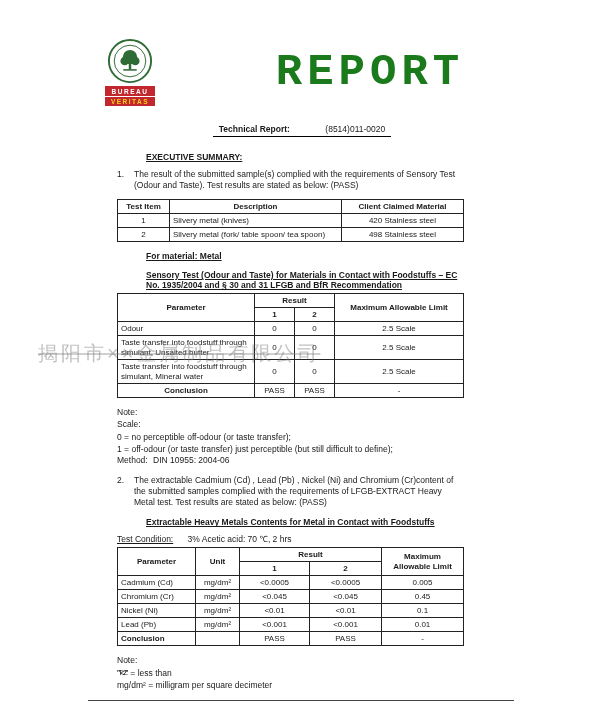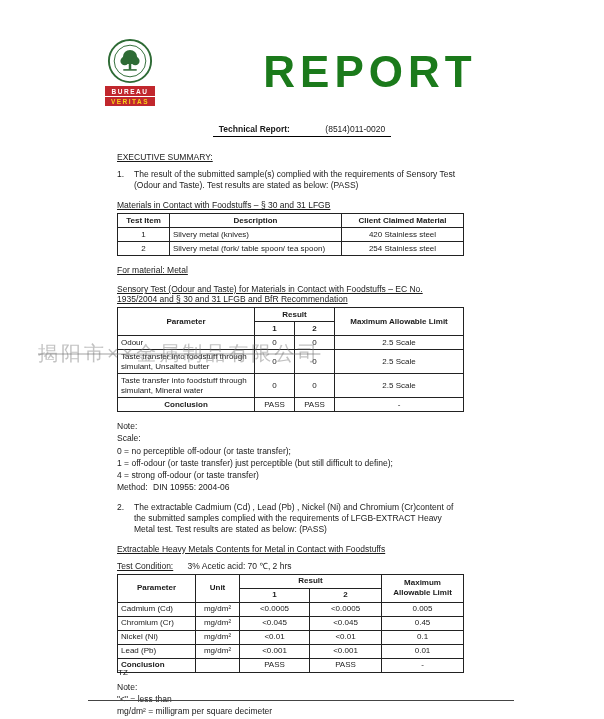--- a/index.html
+++ b/index.html
@@ -17,33 +17,33 @@
   
   .logo { position:absolute; left:104px; top:38px; width:52px; text-align:center; }
   .emblem { width:46px; height:46px; display:block; margin:0 auto 2px auto; }
   .logo-bar { width:50px; margin:1px auto 0 auto; background:#c1272d; color:#ffffff;
               font-size:6.5px; font-weight:bold; letter-spacing:1.5px; padding:1.5px 0 1px 0; }
   .logo-bar.veritas { color:#f7d117; }
 
   .report-title {
     position:absolute; left:235px; top:50px; width:270px;
     text-align:center;
-    font-family:Liberation Sans, sans-serif;
+    font-family:Liberation Mono, monospace;
     font-weight:bold; font-size:44px; line-height:1;
     color:#1b7a1b; letter-spacing:5px;
   }
 
   .tech-line { position:absolute; top:124px; left:0; right:0; text-align:center; font-size:8.5px; }
   .tech-line .wrap { display:inline-block; border-bottom:1px solid #000; padding:0 6px 2px 6px; }
   .tech-label { font-weight:bold; }
   .tech-number { margin-left:16px;padding-left:17px; }
 
   
   .content { position:absolute; left:117px; top:152px; width:346px; }
-  .h-u { font-weight:normal; text-decoration:underline; }
+  .h-u { font-weight:bold; text-decoration:underline;margin-left:29px; }
   .section-heading { margin-bottom:7px; }
   .sub-heading { margin-top:9px; margin-bottom:3px; }
 
   .num-item { display:flex; margin-bottom:8px; line-height:1.3; }
   .num-item .num { width:17px; flex:none; }
   .num-item .txt { flex:1; }
 
   table { width:100%; border-collapse:collapse; table-layout:fixed; }
   th, td { border:1px solid #222; font-size:8px; padding:1.5px 3px; text-align:center; vertical-align:middle; line-height:1.25; }
   th { font-weight:bold; }
@@ -103,42 +103,41 @@
 
   <div class="content">
 
     <div class="h-u section-heading">EXECUTIVE SUMMARY:</div>
 
     <div class="num-item">
       <span class="num">1.</span>
       <span class="txt">The result of the submitted sample(s) complied with the requirements of Sensory Test (Odour and Taste). Test results are stated as below: (PASS)</span>
     </div>
 
-    <div class="h-u sub-heading">Materials in Contact with Foodstuffs – § 30 and 31 LFGB</div>
     <table>
       <colgroup>
           <col style="width:52px">
           <col style="width:172px">
           <col style="width:122px">
         </colgroup>
       <tbody>
           <tr>
         <th>Test Item</th>
         <th>Description</th>
         <th>Client Claimed Material</th>
       </tr>
       <tr>
         <td>1</td>
         <td class="left">Silvery metal (knives)</td>
         <td>420 Stainless steel</td>
       </tr>
       <tr>
         <td>2</td>
         <td class="left">Silvery metal (fork/ table spoon/ tea spoon)</td>
-        <td>254 Stainless steel</td>
+        <td>498 Stainless steel</td>
       </tr>
     </tbody>
       </table>
 
     <div class="h-u sub-heading">For material: Metal</div>
     <div class="h-u sub-heading">Sensory Test (Odour and Taste) for Materials in Contact with Foodstuffs – EC No. 1935/2004 and § 30 and 31 LFGB and BfR Recommendation</div>
 
     <table style="margin-top:3px;">
       <colgroup>
           <col style="width:137px">
@@ -182,21 +181,20 @@
       </tr>
     </tbody>
       </table>
 
     <div class="note-block">
       <span class="note-label">Note:</span>
       <span class="scale-label">Scale:</span>
       <span class="note-lines">
         <div>0 = no perceptible off-odour (or taste transfer);</div>
         <div>1 = off-odour (or taste transfer) just perceptible  (but still difficult to define);</div>
-        <div>4 = strong off-odour (or taste transfer)</div>
       </span>
     </div>
 
     <div class="method-row">
       <span class="method-label">Method:</span>
       <span>DIN 10955: 2004-06</span>
     </div>
 
     <div class="num-item">
       <span class="num">2.</span>

